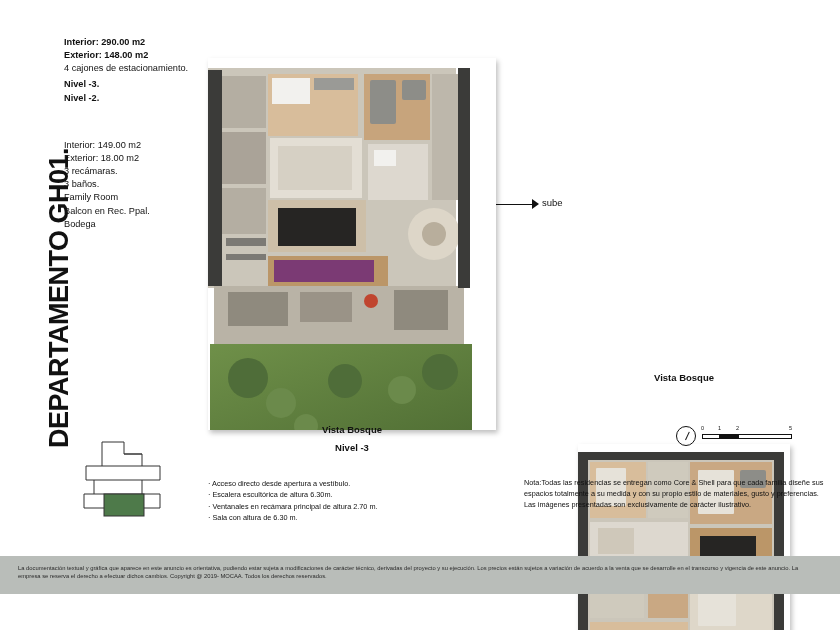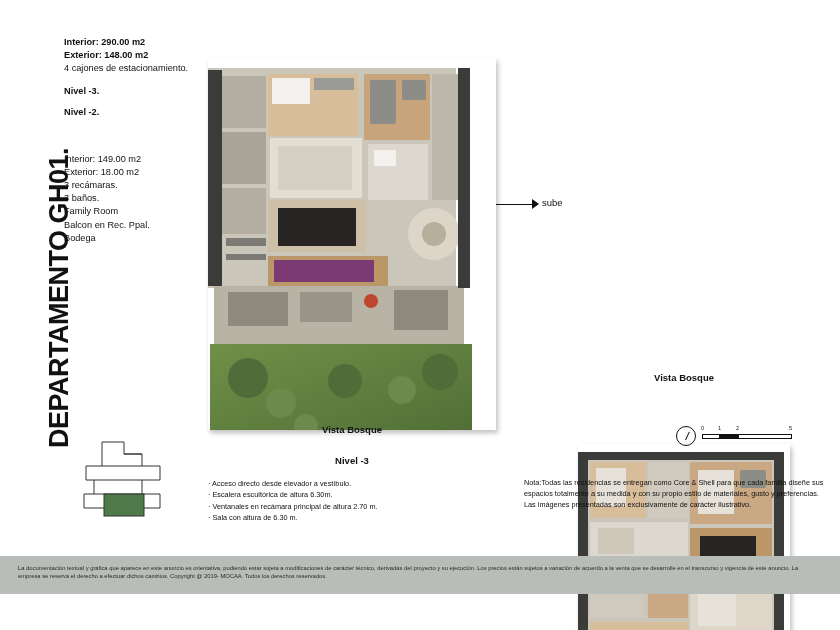--- a/index.html
+++ b/index.html
@@ -18,35 +18,35 @@
     white-space:nowrap;
     font-size:27px;font-weight:bold;letter-spacing:-0.5px;
     font-family:"Liberation Sans",sans-serif;
   }
 
   
   .leftcol{position:absolute;left:64px;top:36px;width:125px;}
   .headline{font-size:11.5px;font-weight:bold;line-height:1.35;margin-bottom:11px;}
   .specs{font-size:9.2px;line-height:1.42;}
   .specs .b{font-weight:bold;}
-  .blocktitle{font-size:9.2px;font-weight:bold;margin-top:11px;}
+  .blocktitle{font-size:9.2px;font-weight:bold;margin-top:4px;}
   .list{font-size:9.2px;line-height:1.42;}
 
   
   .bldg{position:absolute;left:64px;top:436px;width:120px;height:100px;}
   .bldg svg{display:block;}
 
   
   .planA{position:absolute;left:208px;top:58px;width:288px;height:372px;}
   .planB{position:absolute;left:578px;top:72px;width:212px;height:272px;}
   .lbl-terreno{left:208px;top:53px;width:288px;font-weight:bold;font-size:9.5px;text-align:center;position:absolute;}
   .lbl-colinda{left:578px;top:78px;width:212px;font-weight:bold;font-size:9.5px;text-align:center;position:absolute;}
 
   .vb1{position:absolute;left:232px;top:424px;width:240px;text-align:center;font-size:9.5px;font-weight:bold;}
-  .nv1{position:absolute;left:232px;top:455px;width:240px;text-align:center;font-size:9.5px;font-weight:bold;}
+  .nv1{position:absolute;left:232px;top:442px;width:240px;text-align:center;font-size:9.5px;font-weight:bold;}
   .vb2{position:absolute;left:578px;top:372px;width:212px;text-align:center;font-size:9.5px;font-weight:bold;}
   .nv2{position:absolute;left:578px;top:390px;width:212px;text-align:center;font-size:9.5px;font-weight:bold;}
 
   
   .sube{position:absolute;left:496px;top:195px;width:82px;height:20px;}
   .sube .arrowline{position:absolute;left:0;top:9px;width:40px;height:1px;background:#111;}
   .sube .arrowhead{position:absolute;left:36px;top:4px;width:0;height:0;border-left:7px solid #111;border-top:5px solid transparent;border-bottom:5px solid transparent;}
   .sube .txt{position:absolute;left:46px;top:2px;font-size:9.5px;}
 
   
@@ -224,21 +224,21 @@
       <div class="seg" style="left:18px;width:18px;background:#111;"></div>
       <div class="seg" style="left:36px;width:54px;background:#fff;"></div>
       <div class="num" style="left:-1px;">0</div>
       <div class="num" style="left:16px;">1</div>
       <div class="num" style="left:34px;">2</div>
       <div class="num" style="left:87px;">5</div>
     </div>
   </div>
 
   <div class="bullets">
-    <div>· Acceso directo desde elevador a vestíbulo.</div>
+    <div>· Acceso directo desde apertura a vestíbulo.</div>
     <div>· Escalera escultórica de altura 6.30m.</div>
     <div>· Ventanales en recámara principal de altura 2.70 m.</div>
     <div>· Sala con altura de 6.30 m.</div>
   </div>
 
   <div class="note">Nota:Todas las residencias se entregan como Core &amp; Shell para que cada familia diseñe sus espacios totalmente a su medida y con su propio estilo de materiales, gusto y preferencias. Las imágenes presentadas son exclusivamente de carácter ilustrativo.</div>
 
   <div class="footer">
     <p>La documentación textual y gráfica que aparece en este anuncio es orientativa, pudiendo estar sujeta a modificaciones de carácter técnico, derivadas del proyecto y su ejecución. Los precios están sujetos a variación de acuerdo a la venta que se desarrolle en el transcurso y vigencia de este anuncio. La empresa se reserva el derecho a efectuar dichos cambios. Copyright @ 2019- MOCAA. Todos los derechos reservados.</p>
   </div>

